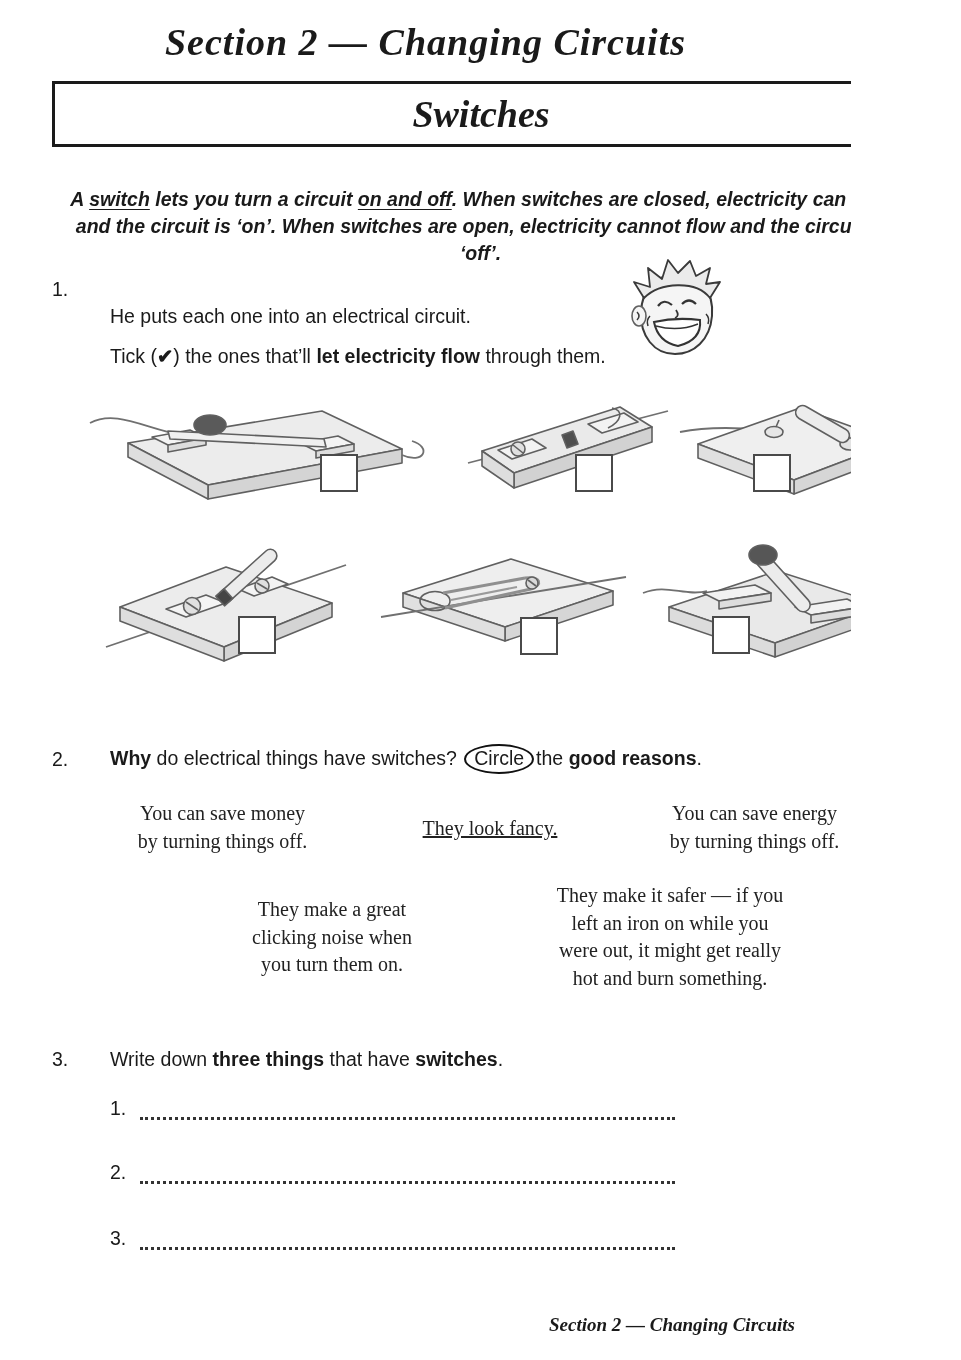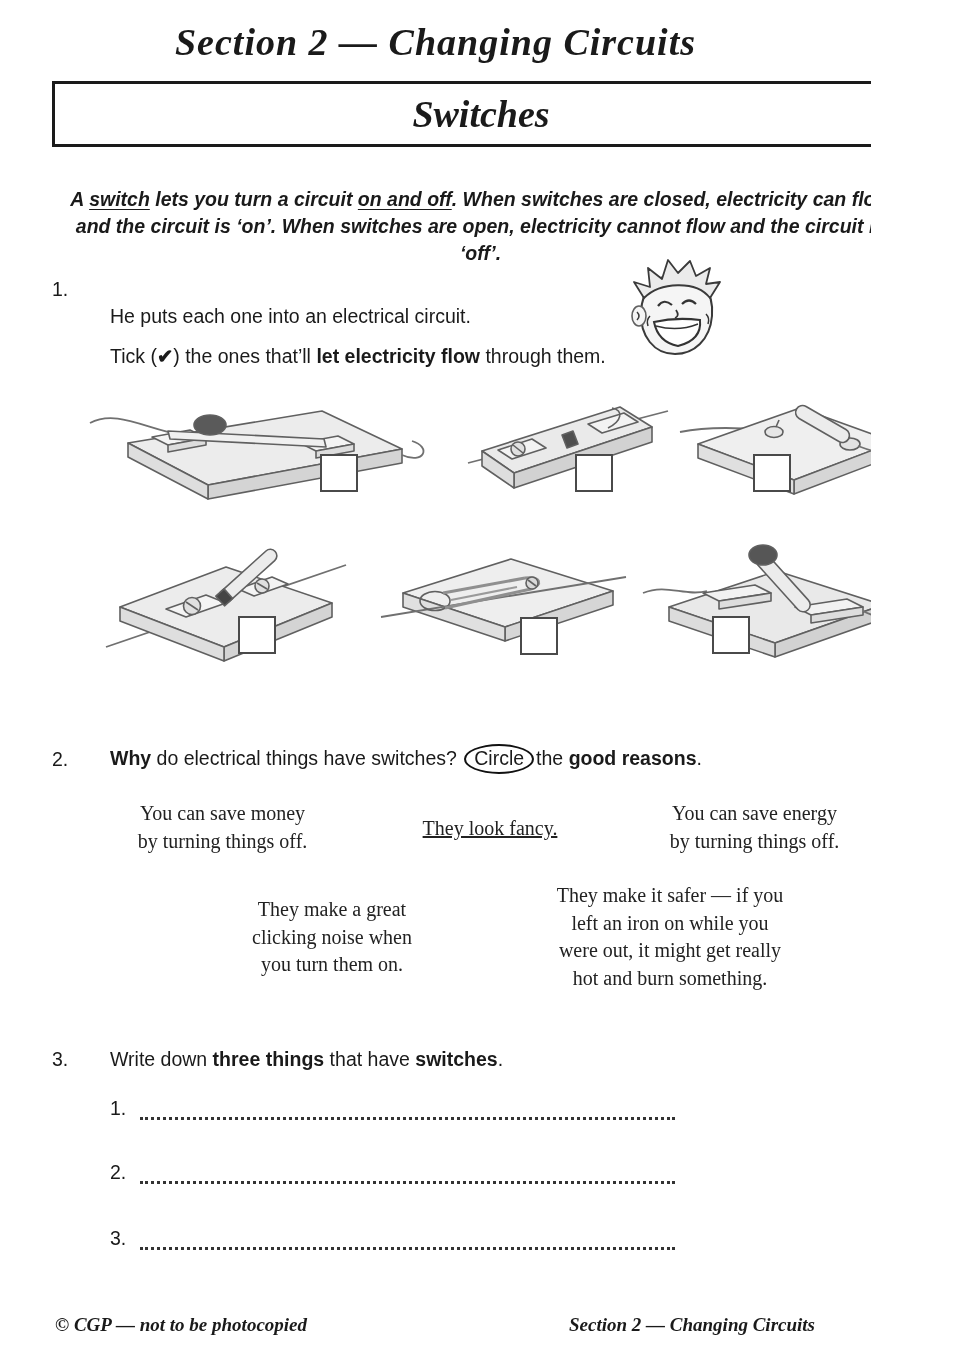--- a/index.html
+++ b/index.html
@@ -1,18 +1,18 @@
 <!DOCTYPE html>
 <html><head>
 <meta charset="utf-8">
 <style>
   html,body { margin:0; padding:0; background:#ffffff; }
   .page {
     position:relative; width:851px; height:1360px; background:#ffffff;
-    font-family:"Liberation Sans", sans-serif; color:#1a1a1a; overflow:hidden;padding-left:20px;
+    font-family:"Liberation Sans", sans-serif; color:#1a1a1a; overflow:hidden;
   }
   
   .header-title {
     position:absolute; top:20px; left:0; width:100%; text-align:center;
     font-family:"Liberation Serif", serif; font-style:italic; font-weight:bold;
     font-size:38px; letter-spacing:1px;
   }
   .page-number {
     position:absolute; top:24px; left:886px;
     font-family:"Liberation Serif", serif; font-style:italic; font-weight:bold; font-size:25px;
@@ -233,16 +233,15 @@
   </div>
   <div class="answer-row" style="top:1158px;">
     <span>2.</span>
     <span class="answer-line"></span>
   </div>
   <div class="answer-row" style="top:1224px;">
     <span>3.</span>
     <span class="answer-line"></span>
   </div>
 
-  <div class="footer-left">© CGP — not to be photocopied</div>
   <div class="footer-right">Section 2 — Changing Circuits</div>
 
 </div>
 
 </body></html>

